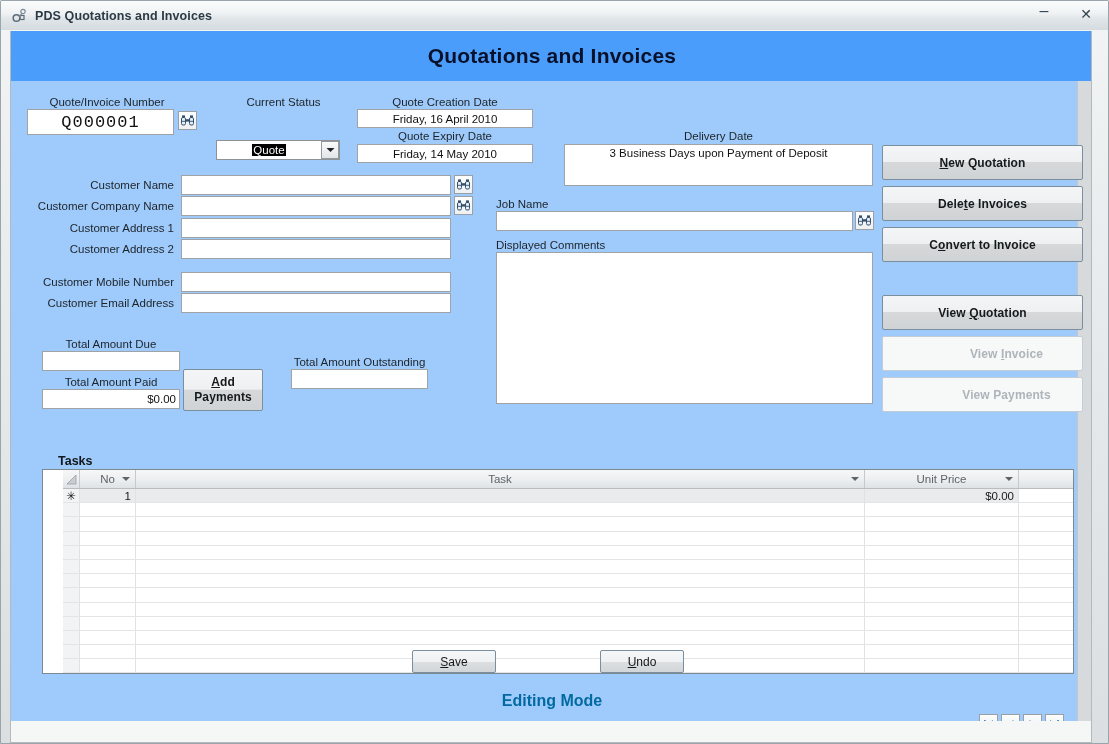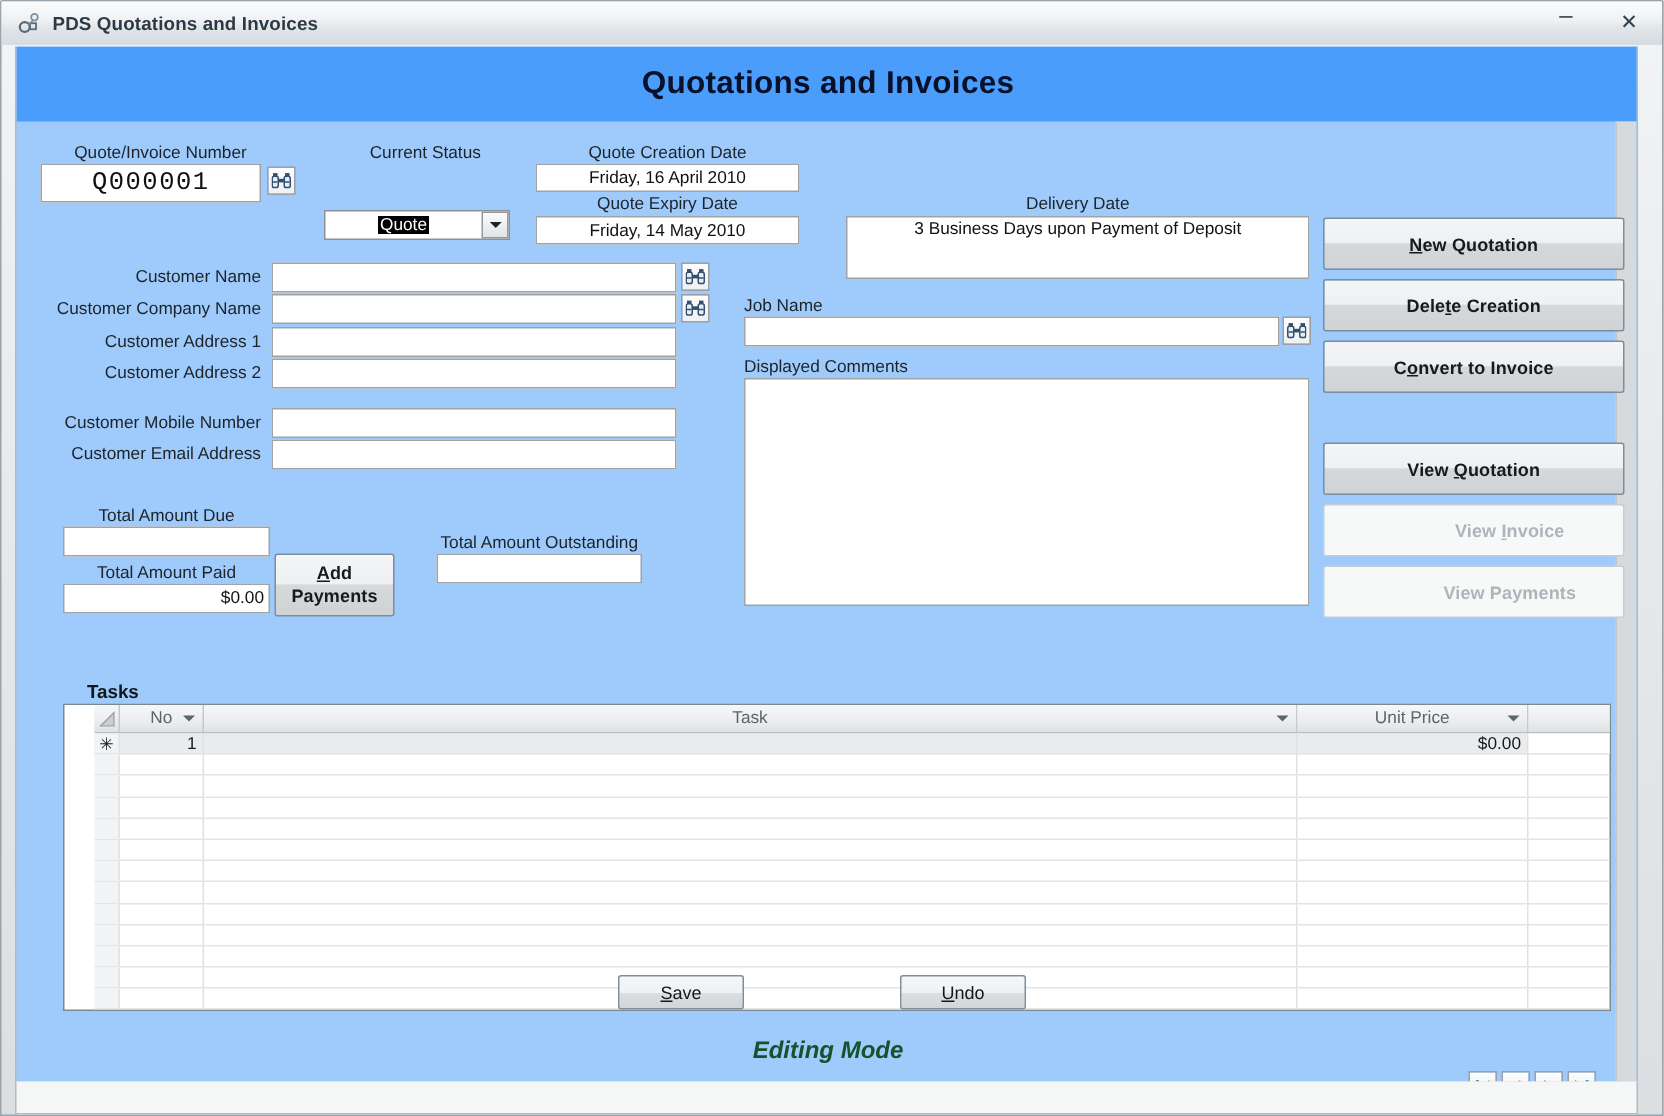--- a/index.html
+++ b/index.html
@@ -207,22 +207,22 @@
     position: absolute;
     width: 84px; height: 23px;
     background: linear-gradient(#f5f6f7 0%, #eff1f2 52%, #dcdfe1 54%, #d3d6d8 100%);
     border: 1px solid #7b8e9e; border-radius: 2px;
     display: flex; align-items: center; justify-content: center;
     font-size: 12px; color: #14181b; cursor: default;
   }
   #editing-mode {
     position: absolute; left: 0; top: 661px; width: 1082px;
     text-align: center;
-    font-size: 16px; font-style: italic; font-weight: bold;
-    color: #14532d;
+    font-size: 16px; font-weight: bold;
+    color: #0369a1;
   }
 
   
   #recnav { position: absolute; left: 968px; top: 683px; display: flex; gap: 3px; }
   .navbtn {
     width: 19px; height: 19px;
     background: linear-gradient(#fcfdfd, #eaedef);
     border: 1px solid #9aa0a5;
     display: flex; align-items: center; justify-content: center;
     cursor: default;
@@ -358,21 +358,21 @@
       <span>Payments</span>
     </div>
 
     <div class="lbl c" style="left:280px; top:325px; width:137px;">Total Amount Outstanding</div>
     <div class="tb right" style="left:280px; top:338px; width:137px; height:20px;"></div>
 
     <div class="btn" style="left:871px; top:114px; width:201px; height:35px;">
       <span><u>N</u><span>ew Quotation</span></span>
     </div>
     <div class="btn" style="left:871px; top:155px; width:201px; height:35px;">
-      <span>Dele<u>t</u><span>e Creation</span></span>
+      <span>Dele<u>t</u><span>e Invoices</span></span>
     </div>
     <div class="btn" style="left:871px; top:196px; width:201px; height:35px;">
       <span>C<u>o</u><span>nvert to Invoice</span></span>
     </div>
     <div class="btn" style="left:871px; top:264px; width:201px; height:35px;">
       <span>View <u>Q</u><span>uotation</span></span>
     </div>
     <div class="btn disabled" style="left:871px; top:305px; width:201px; height:35px;">
       <span>View <u>I</u><span>nvoice</span></span>
     </div>

